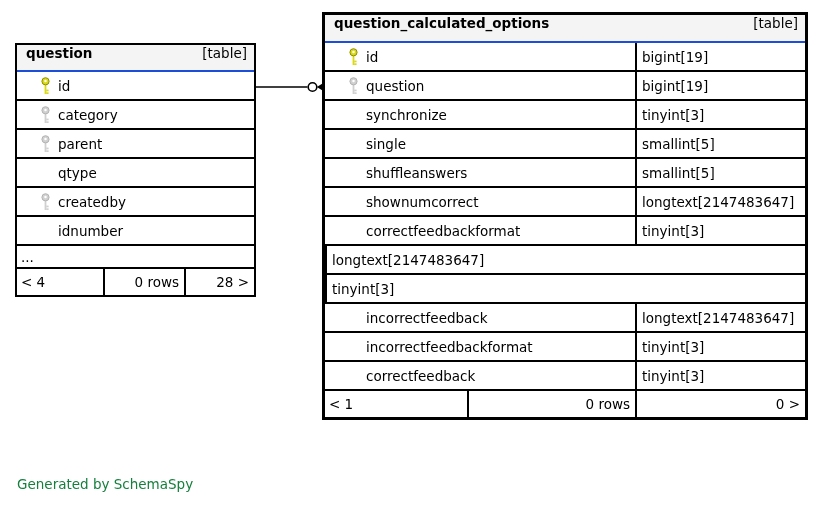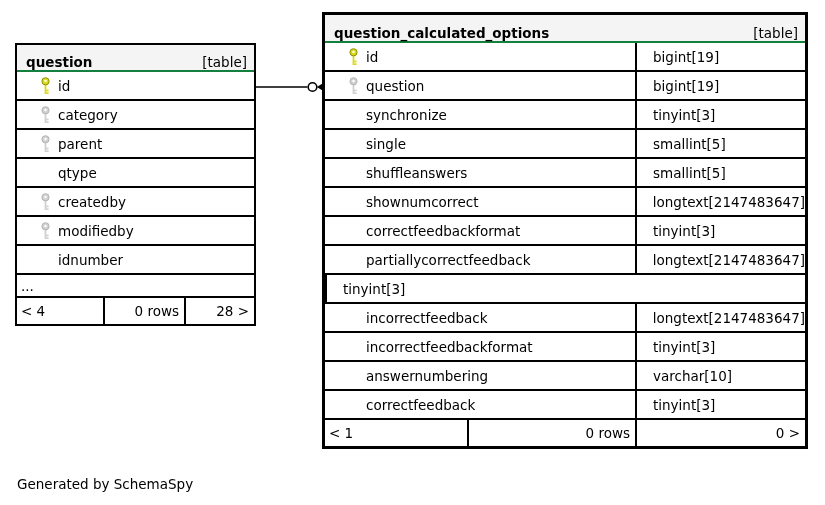--- a/index.html
+++ b/index.html
@@ -24,23 +24,23 @@
   .table-card.emphasized { border-width: 3px; }
 
   .card-question { left: 15px; top: 43px; width: 241px; }
   .card-qco      { left: 322px; top: 12px; width: 486px; }
 
   .card-header {
     box-sizing: border-box;
     height: 27px;
     display: flex;
     justify-content: space-between;
-    align-items: flex-end;
+    align-items: flex-start;
     background: var(--header-bg, #f4f4f4);
-    border-bottom: 2px solid #15803d;
+    border-bottom: 2px solid #1d4ed8;
     padding: 0 7px 0 9px;
     font-size: 13.5px;
   }
   .emphasized .card-header { height: 28px; }
   .header-name { font-weight: bold; white-space: nowrap; }
   .header-tag { font-weight: normal; white-space: nowrap; }
 
   .row {
     box-sizing: border-box;
     display: flex;
@@ -67,21 +67,21 @@
   .key-icon.pk .key-shape { fill: var(--pk-fill, #d9d919); stroke: var(--pk-stroke, #8f8f00); }
   .key-icon.fk .key-shape { fill: var(--fk-fill, #d0d0d0); stroke: var(--fk-stroke, #b4b4b4); }
   .key-icon.nokey { visibility: hidden; }
 
   .type-cell {
     box-sizing: border-box;
     flex: 0 0 170px;
     border-left: 2px solid #000000;
     display: flex;
     align-items: center;
-    padding-left: 16px;
+    padding-left: 5px;
     white-space: nowrap;
   }
 
   .row.ellipsis { height: 23px; }
   .row.ellipsis .name-cell { padding-left: 4px; }
 
   .card-footer {
     box-sizing: border-box;
     display: flex;
     align-items: stretch;
@@ -104,21 +104,21 @@
   .card-qco .footer-cell.f1 { flex: 0 0 144px; }
   .card-qco .footer-cell.f2 { flex: 0 0 168px; }
 
   .connector { position: absolute; left: 256px; top: 77px; }
 
   .caption {
     position: absolute;
     left: 17px;
     top: 476px;
     font-size: 13.5px;
-    color: #000000;
+    color: #15803d;
     white-space: nowrap;
   }
 </style>
 </head>
 <body>
 
 <div class="stage">
 
   <div class="table-card card-question">
     <div class="card-header">
@@ -199,35 +199,20 @@
           <rect x="5.2" y="15.3" width="2.4" height="1.7" stroke="none"></rect>
           <circle cx="4.5" cy="4.3" r="3.6"></circle>
         </g>
         <circle cx="4.5" cy="3.9" r="1.25" fill="#ffffff" stroke="none"></circle>
       </svg>
       <span class="col-name">createdby</span>
     </div>
 
   </div>
 
-  <div class="row">
-    <div class="name-cell">
-      <svg class="key-icon fk" viewBox="0 0 9 18" aria-hidden="true">
-        <g class="key-shape" stroke-width="1">
-          <rect x="3.6" y="7" width="1.8" height="10" stroke="none"></rect>
-          <rect x="5.2" y="12.6" width="2.4" height="1.7" stroke="none"></rect>
-          <rect x="5.2" y="15.3" width="2.4" height="1.7" stroke="none"></rect>
-          <circle cx="4.5" cy="4.3" r="3.6"></circle>
-        </g>
-        <circle cx="4.5" cy="3.9" r="1.25" fill="#ffffff" stroke="none"></circle>
-      </svg>
-      <span class="col-name">modifiedby</span>
-    </div>
-
-  </div>
 
   <div class="row">
     <div class="name-cell">
       <svg class="key-icon nokey" viewBox="0 0 9 18" aria-hidden="true">
         <g class="key-shape" stroke-width="1">
           <rect x="3.6" y="7" width="1.8" height="10" stroke="none"></rect>
           <rect x="5.2" y="12.6" width="2.4" height="1.7" stroke="none"></rect>
           <rect x="5.2" y="15.3" width="2.4" height="1.7" stroke="none"></rect>
           <circle cx="4.5" cy="4.3" r="3.6"></circle>
         </g>
@@ -371,32 +356,20 @@
           <circle cx="4.5" cy="4.3" r="3.6"></circle>
         </g>
         <circle cx="4.5" cy="3.9" r="1.25" fill="#ffffff" stroke="none"></circle>
       </svg>
       <span class="col-name">correctfeedbackformat</span>
     </div>
     <div class="type-cell">tinyint[3]</div>
   </div>
 
   <div class="row">
-    <div class="name-cell">
-      <svg class="key-icon nokey" viewBox="0 0 9 18" aria-hidden="true">
-        <g class="key-shape" stroke-width="1">
-          <rect x="3.6" y="7" width="1.8" height="10" stroke="none"></rect>
-          <rect x="5.2" y="12.6" width="2.4" height="1.7" stroke="none"></rect>
-          <rect x="5.2" y="15.3" width="2.4" height="1.7" stroke="none"></rect>
-          <circle cx="4.5" cy="4.3" r="3.6"></circle>
-        </g>
-        <circle cx="4.5" cy="3.9" r="1.25" fill="#ffffff" stroke="none"></circle>
-      </svg>
-      <span class="col-name">partiallycorrectfeedback</span>
-    </div>
     <div class="type-cell">longtext[2147483647]</div>
   </div>
 
   <div class="row">
     <div class="type-cell">tinyint[3]</div>
   </div>
 
   <div class="row">
     <div class="name-cell">
       <svg class="key-icon nokey" viewBox="0 0 9 18" aria-hidden="true">
@@ -422,35 +395,20 @@
           <rect x="5.2" y="15.3" width="2.4" height="1.7" stroke="none"></rect>
           <circle cx="4.5" cy="4.3" r="3.6"></circle>
         </g>
         <circle cx="4.5" cy="3.9" r="1.25" fill="#ffffff" stroke="none"></circle>
       </svg>
       <span class="col-name">incorrectfeedbackformat</span>
     </div>
     <div class="type-cell">tinyint[3]</div>
   </div>
 
-  <div class="row">
-    <div class="name-cell">
-      <svg class="key-icon nokey" viewBox="0 0 9 18" aria-hidden="true">
-        <g class="key-shape" stroke-width="1">
-          <rect x="3.6" y="7" width="1.8" height="10" stroke="none"></rect>
-          <rect x="5.2" y="12.6" width="2.4" height="1.7" stroke="none"></rect>
-          <rect x="5.2" y="15.3" width="2.4" height="1.7" stroke="none"></rect>
-          <circle cx="4.5" cy="4.3" r="3.6"></circle>
-        </g>
-        <circle cx="4.5" cy="3.9" r="1.25" fill="#ffffff" stroke="none"></circle>
-      </svg>
-      <span class="col-name">answernumbering</span>
-    </div>
-    <div class="type-cell">varchar[10]</div>
-  </div>
 
   <div class="row">
     <div class="name-cell">
       <svg class="key-icon nokey" viewBox="0 0 9 18" aria-hidden="true">
         <g class="key-shape" stroke-width="1">
           <rect x="3.6" y="7" width="1.8" height="10" stroke="none"></rect>
           <rect x="5.2" y="12.6" width="2.4" height="1.7" stroke="none"></rect>
           <rect x="5.2" y="15.3" width="2.4" height="1.7" stroke="none"></rect>
           <circle cx="4.5" cy="4.3" r="3.6"></circle>
         </g>

